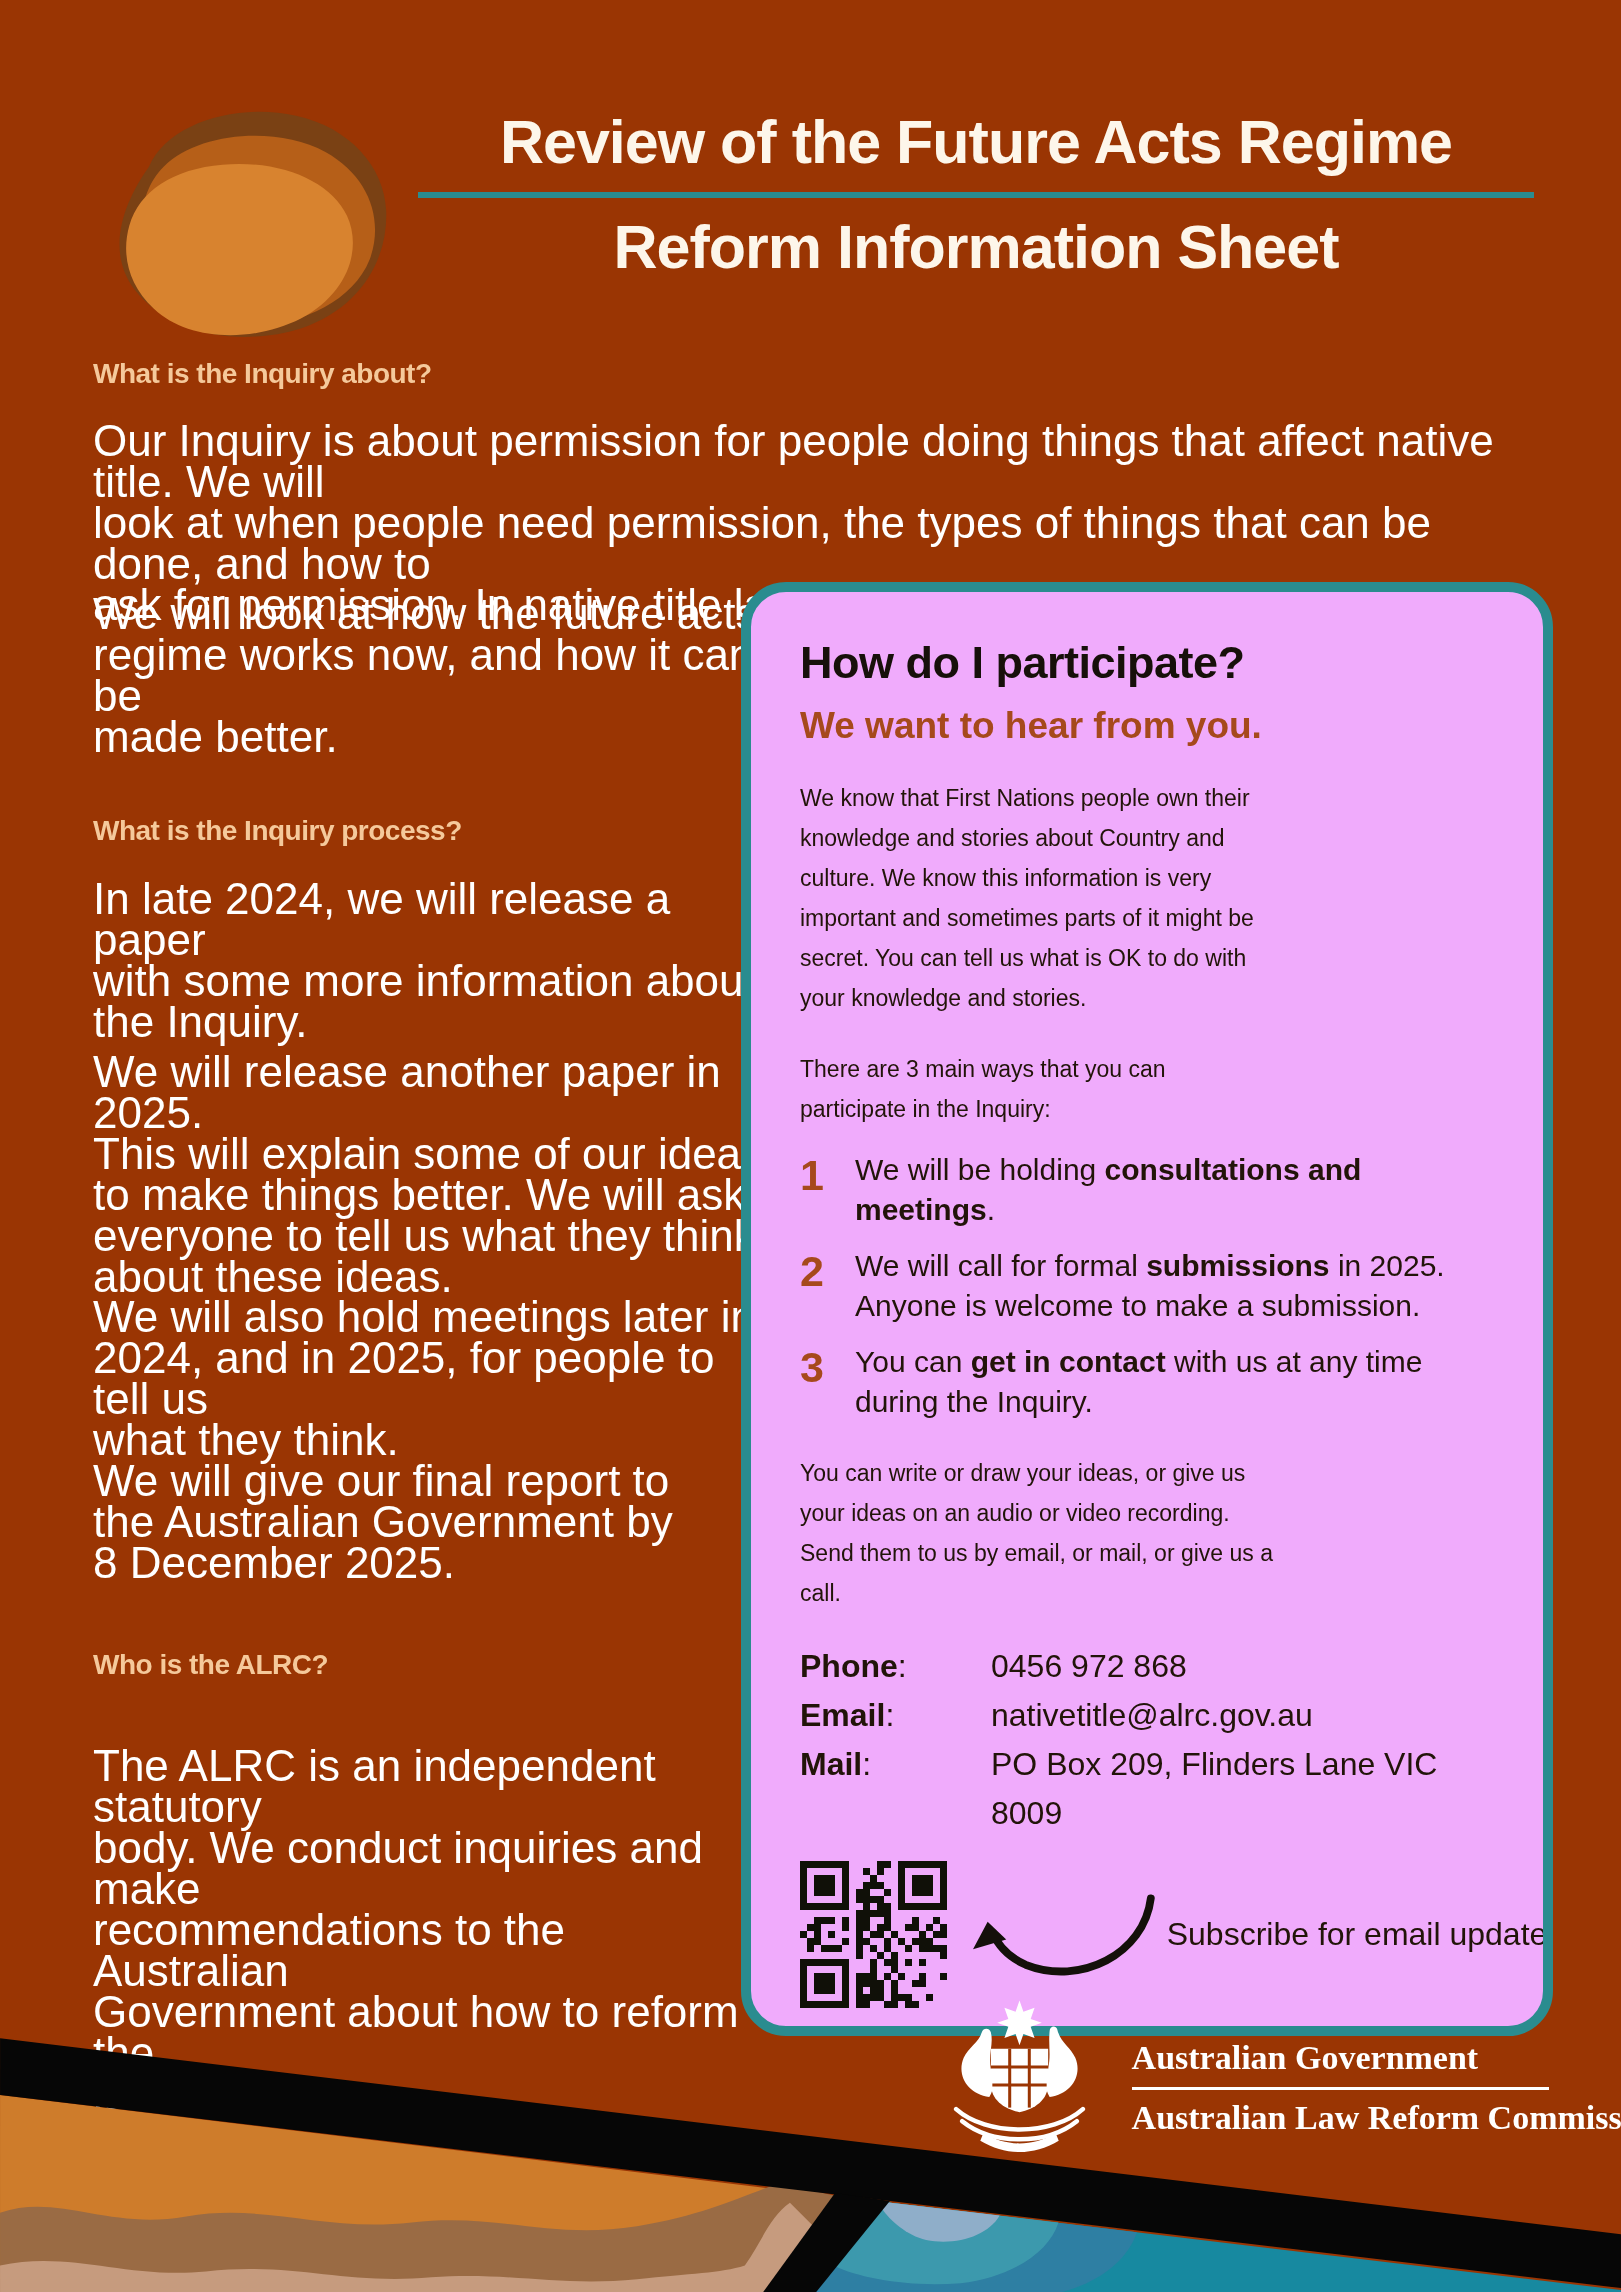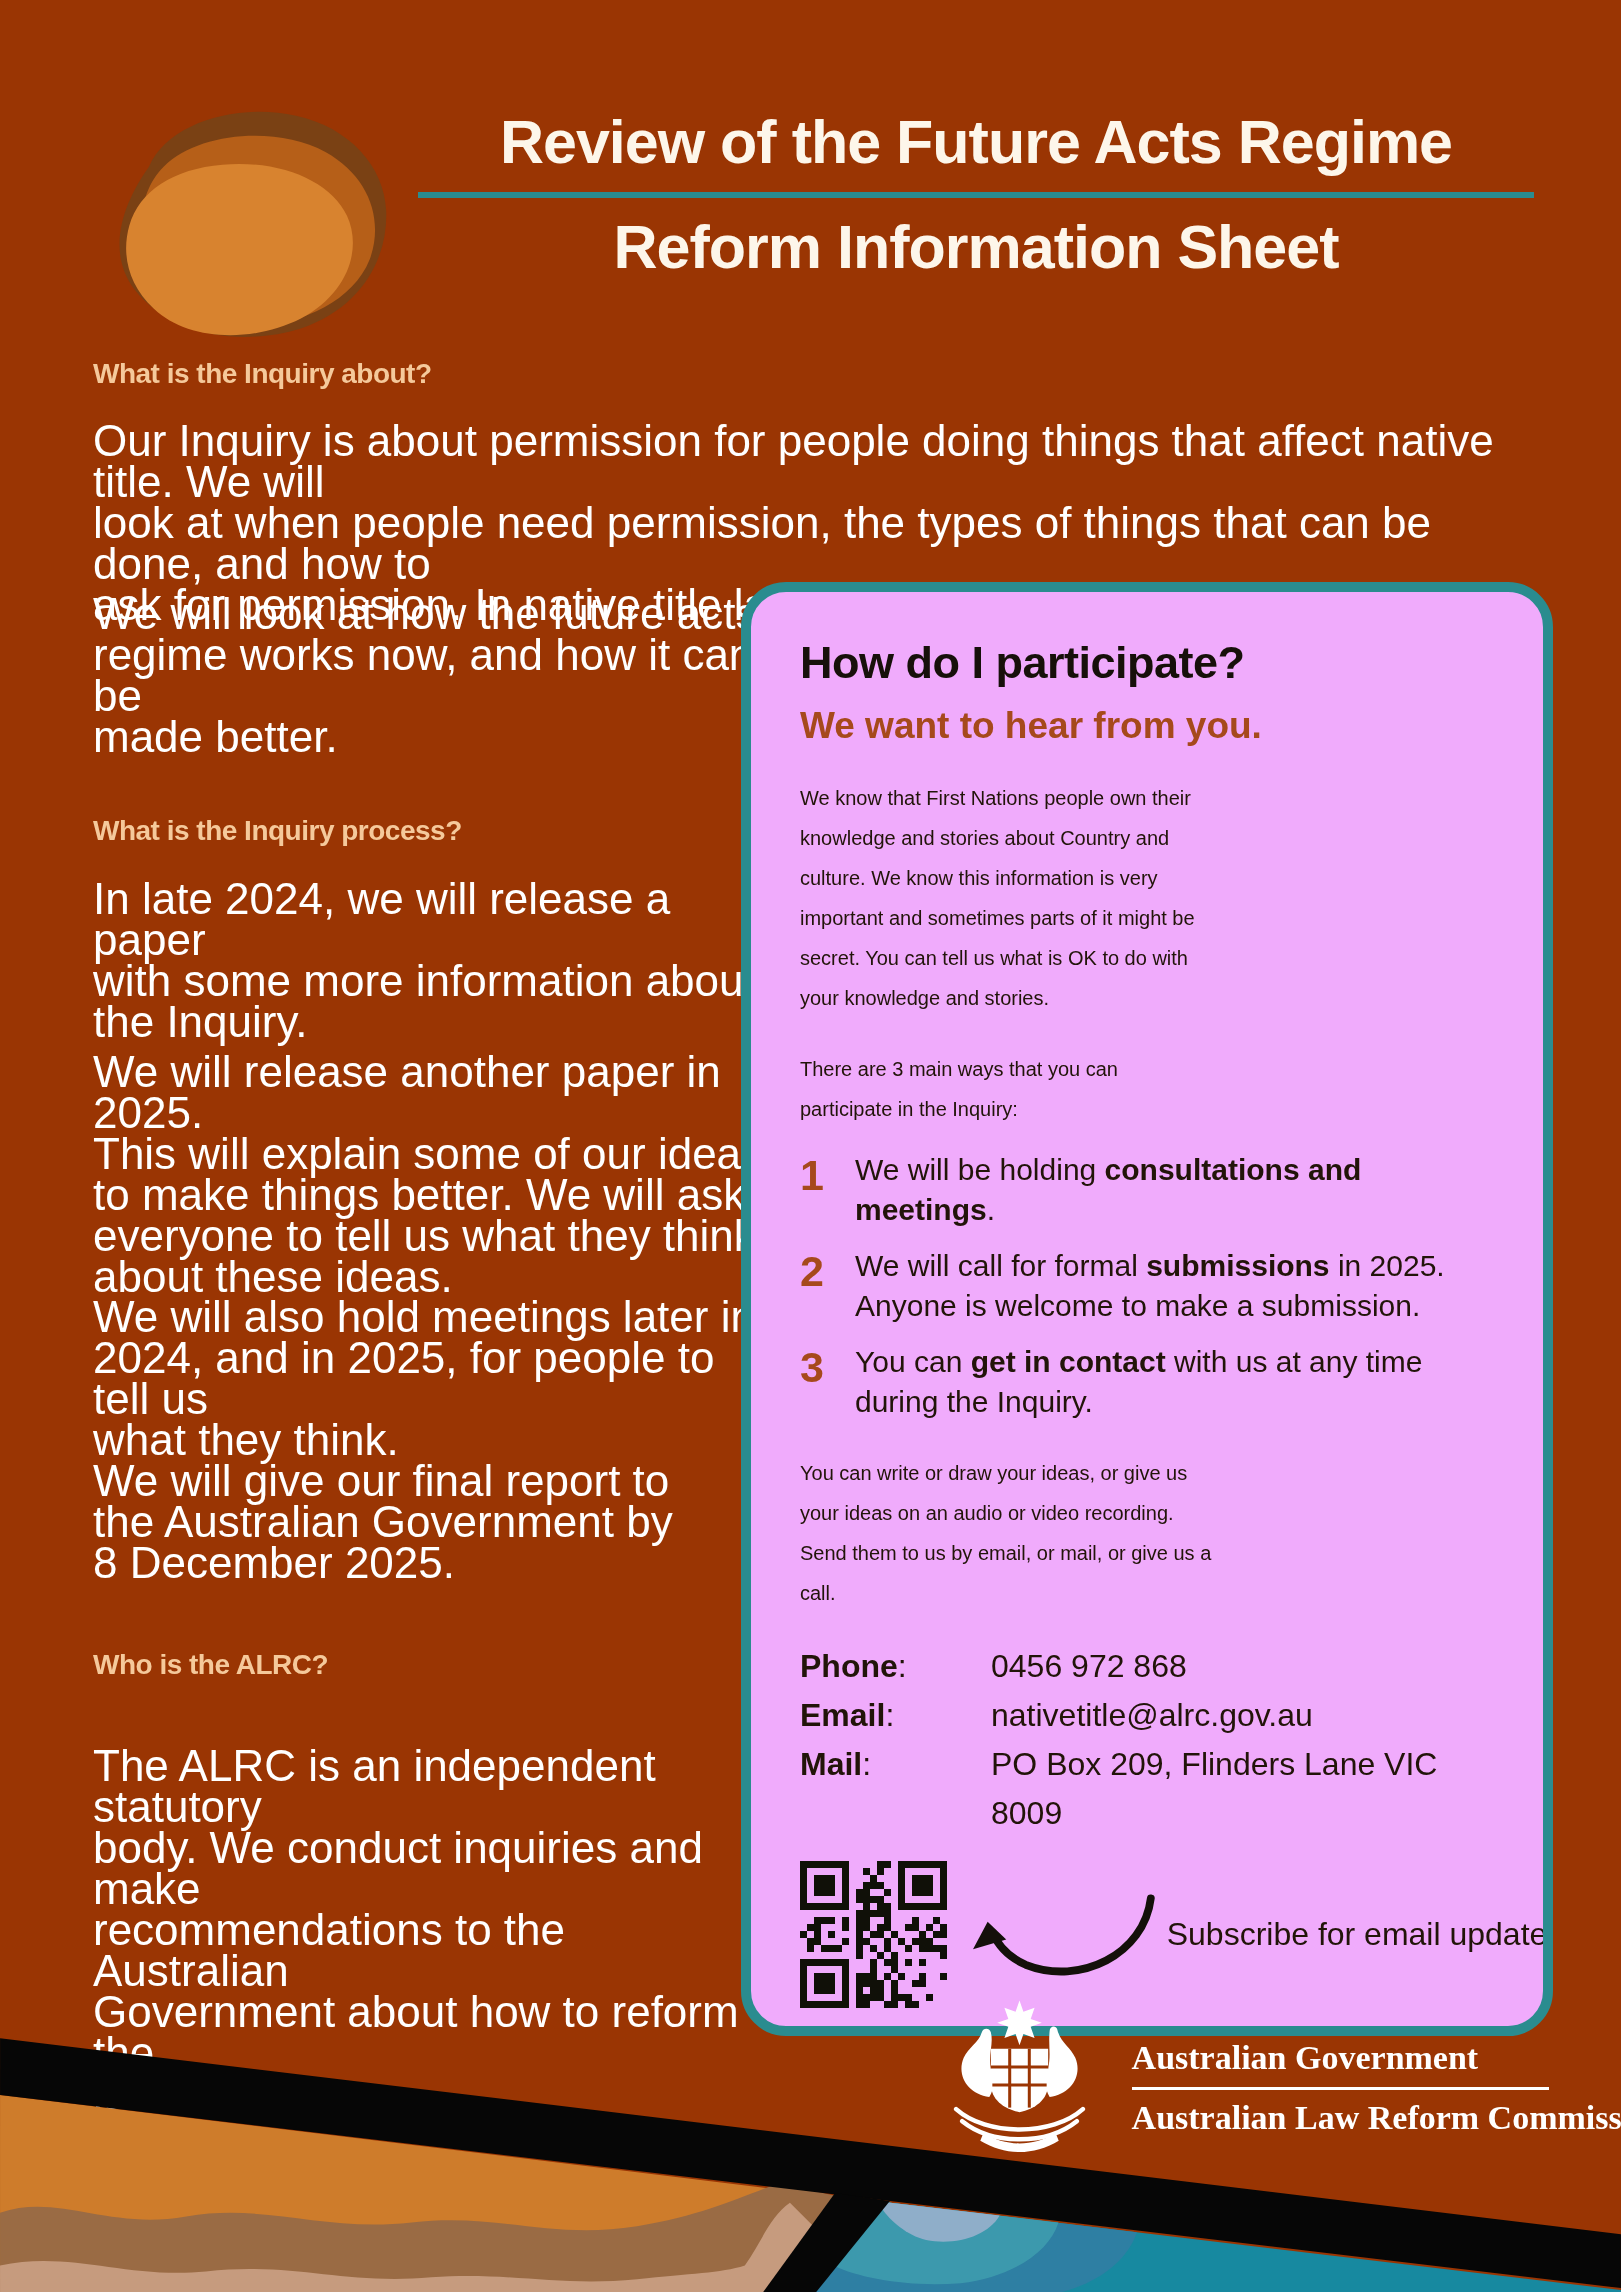--- a/index.html
+++ b/index.html
@@ -17,21 +17,21 @@
   .sec-head{font-size:28px;font-weight:bold;color:#F5C99B;letter-spacing:-0.5px;white-space:nowrap;}
   .body-p{font-size:44px;line-height:41px;color:#ffffff;white-space:pre-line;}
   
   .card{
     left:741px;top:582px;width:812px;height:1454px;box-sizing:border-box;
     background:#f0abfc;border:10.8px solid #2A8C8F;border-radius:45px;
     padding:45px 35px 29px 49px;color:#221409;overflow:hidden;
   }
   .card h3{margin:0;font-size:45px;font-weight:bold;letter-spacing:-0.5px;color:#17100a;}
   .card h4{margin:15.7px 0 0 0;font-size:37px;font-weight:bold;color:#A6491C;}
-  .card .cp{margin:31px 0 0 0;font-size:20px;line-height:40px;white-space:pre-line;color:#221409;}
+  .card .cp{margin:31px 0 0 0;font-size:23px;line-height:40px;white-space:pre-line;color:#221409;}
   .ways{margin-top:21.6px;}
   .way{display:flex;margin-top:15.7px;}
   .way-num{width:55px;flex:0 0 55px;font-size:43px;line-height:43px;font-weight:bold;color:#A6491C;padding-top:3.9px;}
   .way-text{font-size:30px;line-height:40px;white-space:pre-line;color:#221409;}
   .way-text b{font-weight:bold;}
   .contacts{margin-top:29px;}
   .c-row{display:flex;font-size:32px;line-height:49px;}
   .c-label{width:191px;flex:0 0 191px;}
   .c-label b{font-weight:bold;}
   .qr-row{margin-top:23.5px;display:flex;align-items:center;}

